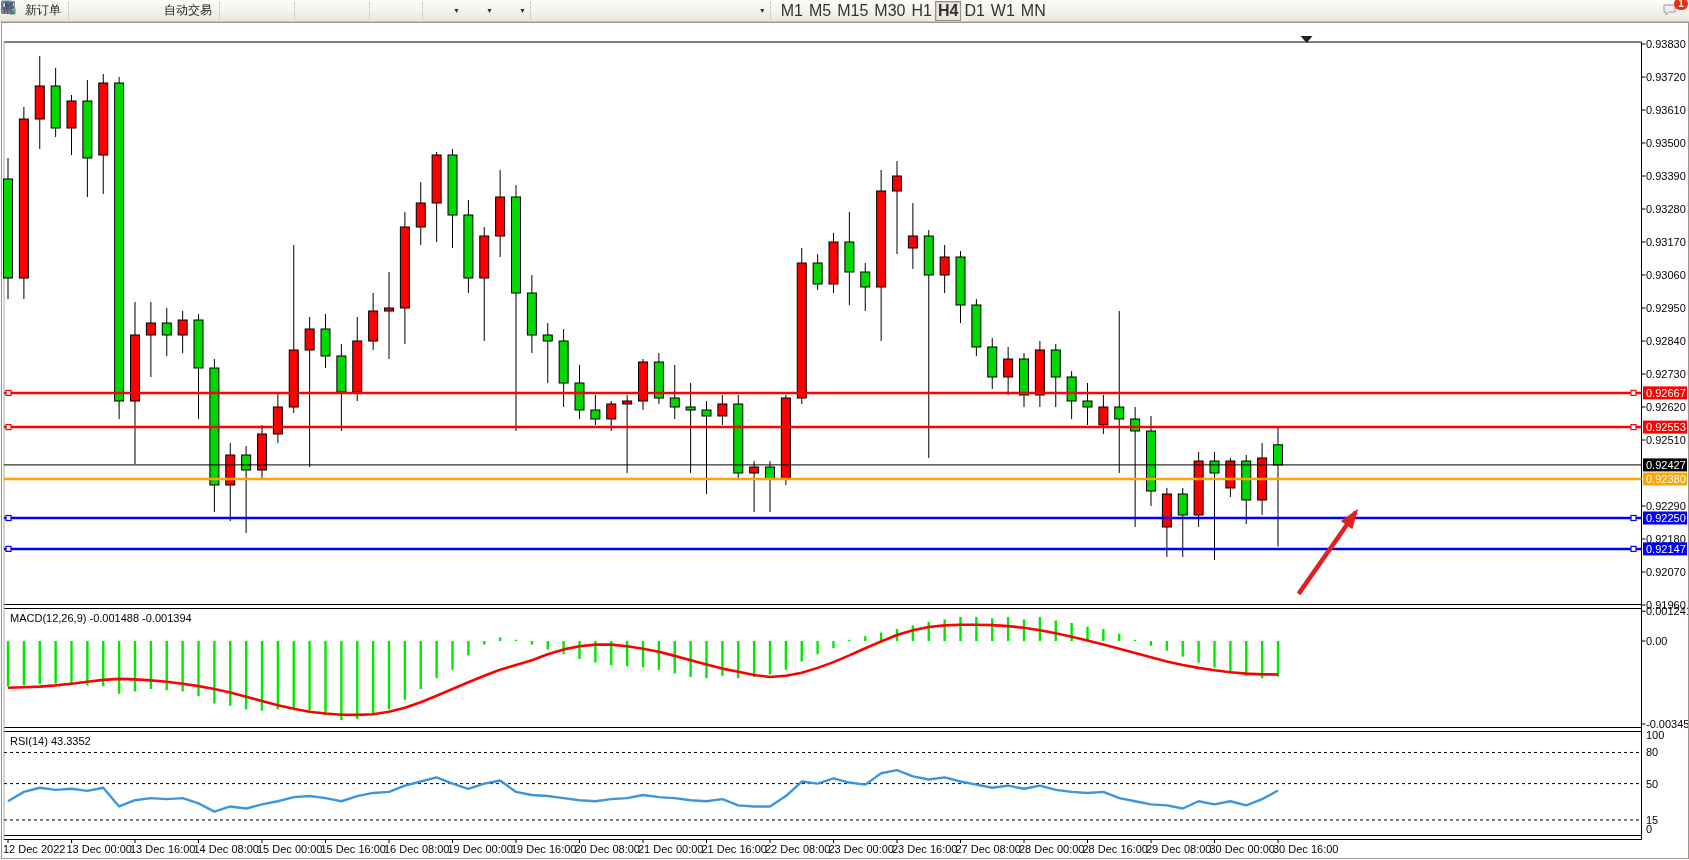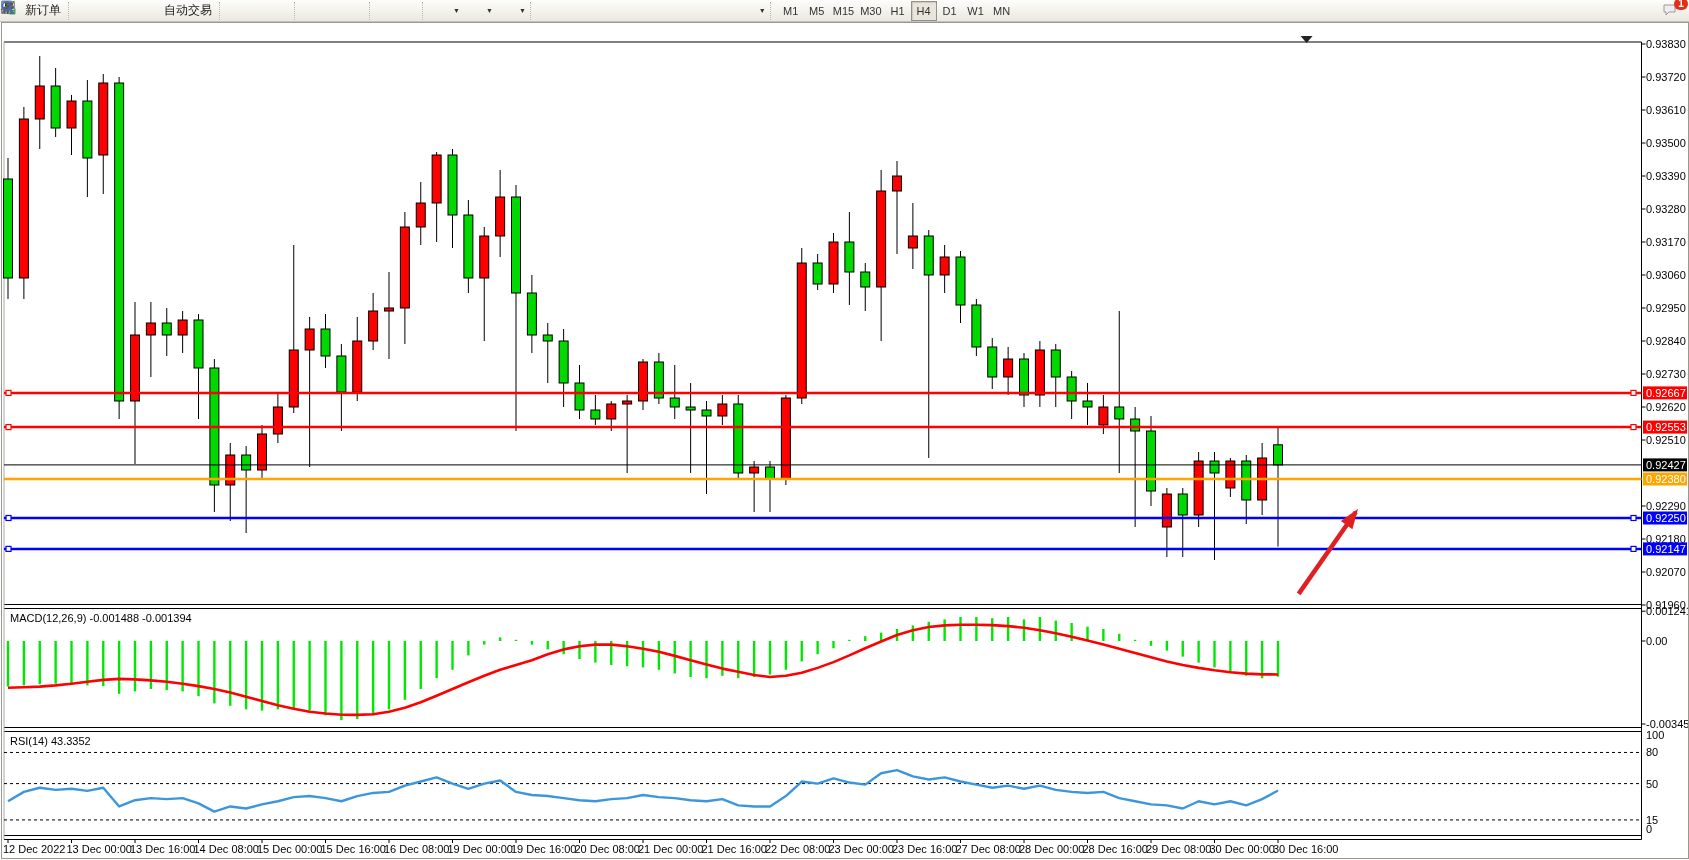--- a/index.html
+++ b/index.html
@@ -7,26 +7,26 @@
        font-family:"Liberation Sans",sans-serif;-webkit-font-smoothing:antialiased;}
   
   .toolbar{position:absolute;left:0;top:0;width:1689px;height:22px;
            background:linear-gradient(#fdfdfb,#ece8e0);
            border-bottom:1px solid #c6c2ba;display:flex;align-items:center;
            padding-left:3px;box-sizing:border-box;z-index:5;}
   .tb{display:inline-flex;align-items:center;gap:3px;height:20px;min-width:22px;
       padding:0 2px;border:1px solid transparent;background:transparent;
       font-family:"Liberation Sans",sans-serif;font-size:12px;color:#222;cursor:default;}
   .tb.lbl{padding:0 5px 0 2px;}
-  .tb.active{background:#e9e5da;border:1px solid #94908a;box-shadow:inset 1px 1px 1px rgba(0,0,0,.12);}
+  .tb.active{background:#e9e5da;border:1px solid #94908a;box-shadow:inset 1px 1px 1px rgba(0,0,0,.12);font-weight:bold;}
   .tb .ic{width:16px;height:15px;display:inline-block;line-height:0;}
   .tb .caret{font-size:7px;color:#333;margin-left:1px;}
   .sep{width:6px;height:18px;margin:0 1px;display:inline-block;
        border-left:1px dotted #b9b5ad;}
-  .tf{font-size:11px;color:#333;min-width:26px;justify-content:center;}
+  .tf{font-size:16px;color:#333;min-width:26px;justify-content:center;}
   .toolbar-right{margin-left:auto;display:flex;align-items:center;margin-right:6px;gap:4px;}
   .badge{position:absolute;top:-4px;right:-6px;background:#e23016;color:#fff;
          border-radius:8px;font-size:10px;line-height:12px;min-width:12px;height:12px;
          text-align:center;font-weight:bold;padding:0 1px;}
   .chaticon{position:relative;}
   
   .chart-window{position:absolute;left:0;top:22px;width:1689px;height:838px;background:#fff;padding-left:44px;}
   .win-border{position:absolute;left:1px;top:0px;width:1686px;height:835px;
               border:1px solid #9b978f;pointer-events:none;}
   .chart-header{position:absolute;left:4px;top:2px;height:17px;display:flex;align-items:center;

